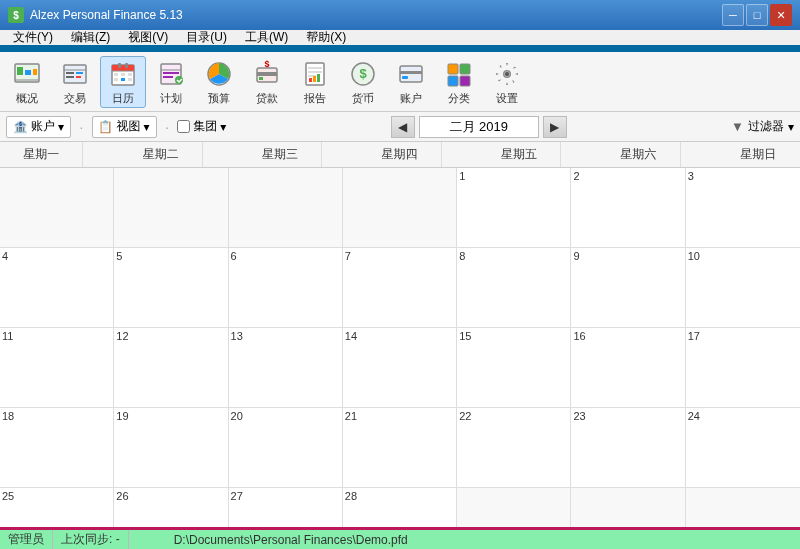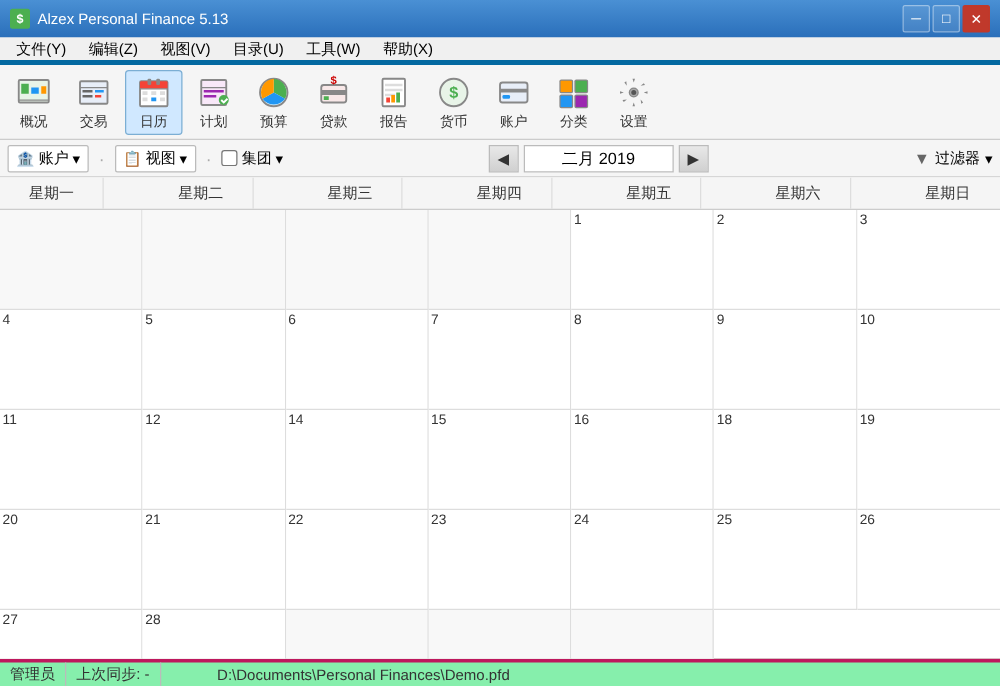--- a/index.html
+++ b/index.html
@@ -61,21 +61,21 @@
       align-items: center;
       justify-content: center;
       font-size: 11px;
       border-radius: 2px;
     }
     .title-btn.close { background: #c0392b; border-color: #c0392b; }
 
     
     .menu-bar {
       background: #f0f0f0;
-      border-bottom: 4px solid #0369a1;
+      border-bottom: 7px solid #0369a1;
       display: flex;
       align-items: center;
       height: 22px;
       padding: 0 4px;
     }
     .menu-item {
       padding: 2px 8px;
       cursor: pointer;
       font-size: 12px;
       color: #000;
@@ -529,27 +529,33 @@
       <div class="calendar-cell in-month">
         <div class="day-number">10</div>
       </div>
       <div class="calendar-cell in-month">
         <div class="day-number">11</div>
       </div>
       <div class="calendar-cell in-month">
         <div class="day-number">12</div>
       </div>
       <div class="calendar-cell in-month">
+        <div class="day-number">13</div>
+      </div>
+      <div class="calendar-cell in-month">
         <div class="day-number">14</div>
       </div>
       <div class="calendar-cell in-month">
         <div class="day-number">15</div>
       </div>
       <div class="calendar-cell in-month">
         <div class="day-number">16</div>
+      </div>
+      <div class="calendar-cell in-month">
+        <div class="day-number">17</div>
       </div>
       <div class="calendar-cell in-month">
         <div class="day-number">18</div>
       </div>
       <div class="calendar-cell in-month">
         <div class="day-number">19</div>
       </div>
       <div class="calendar-cell in-month">
         <div class="day-number">20</div>
       </div>

